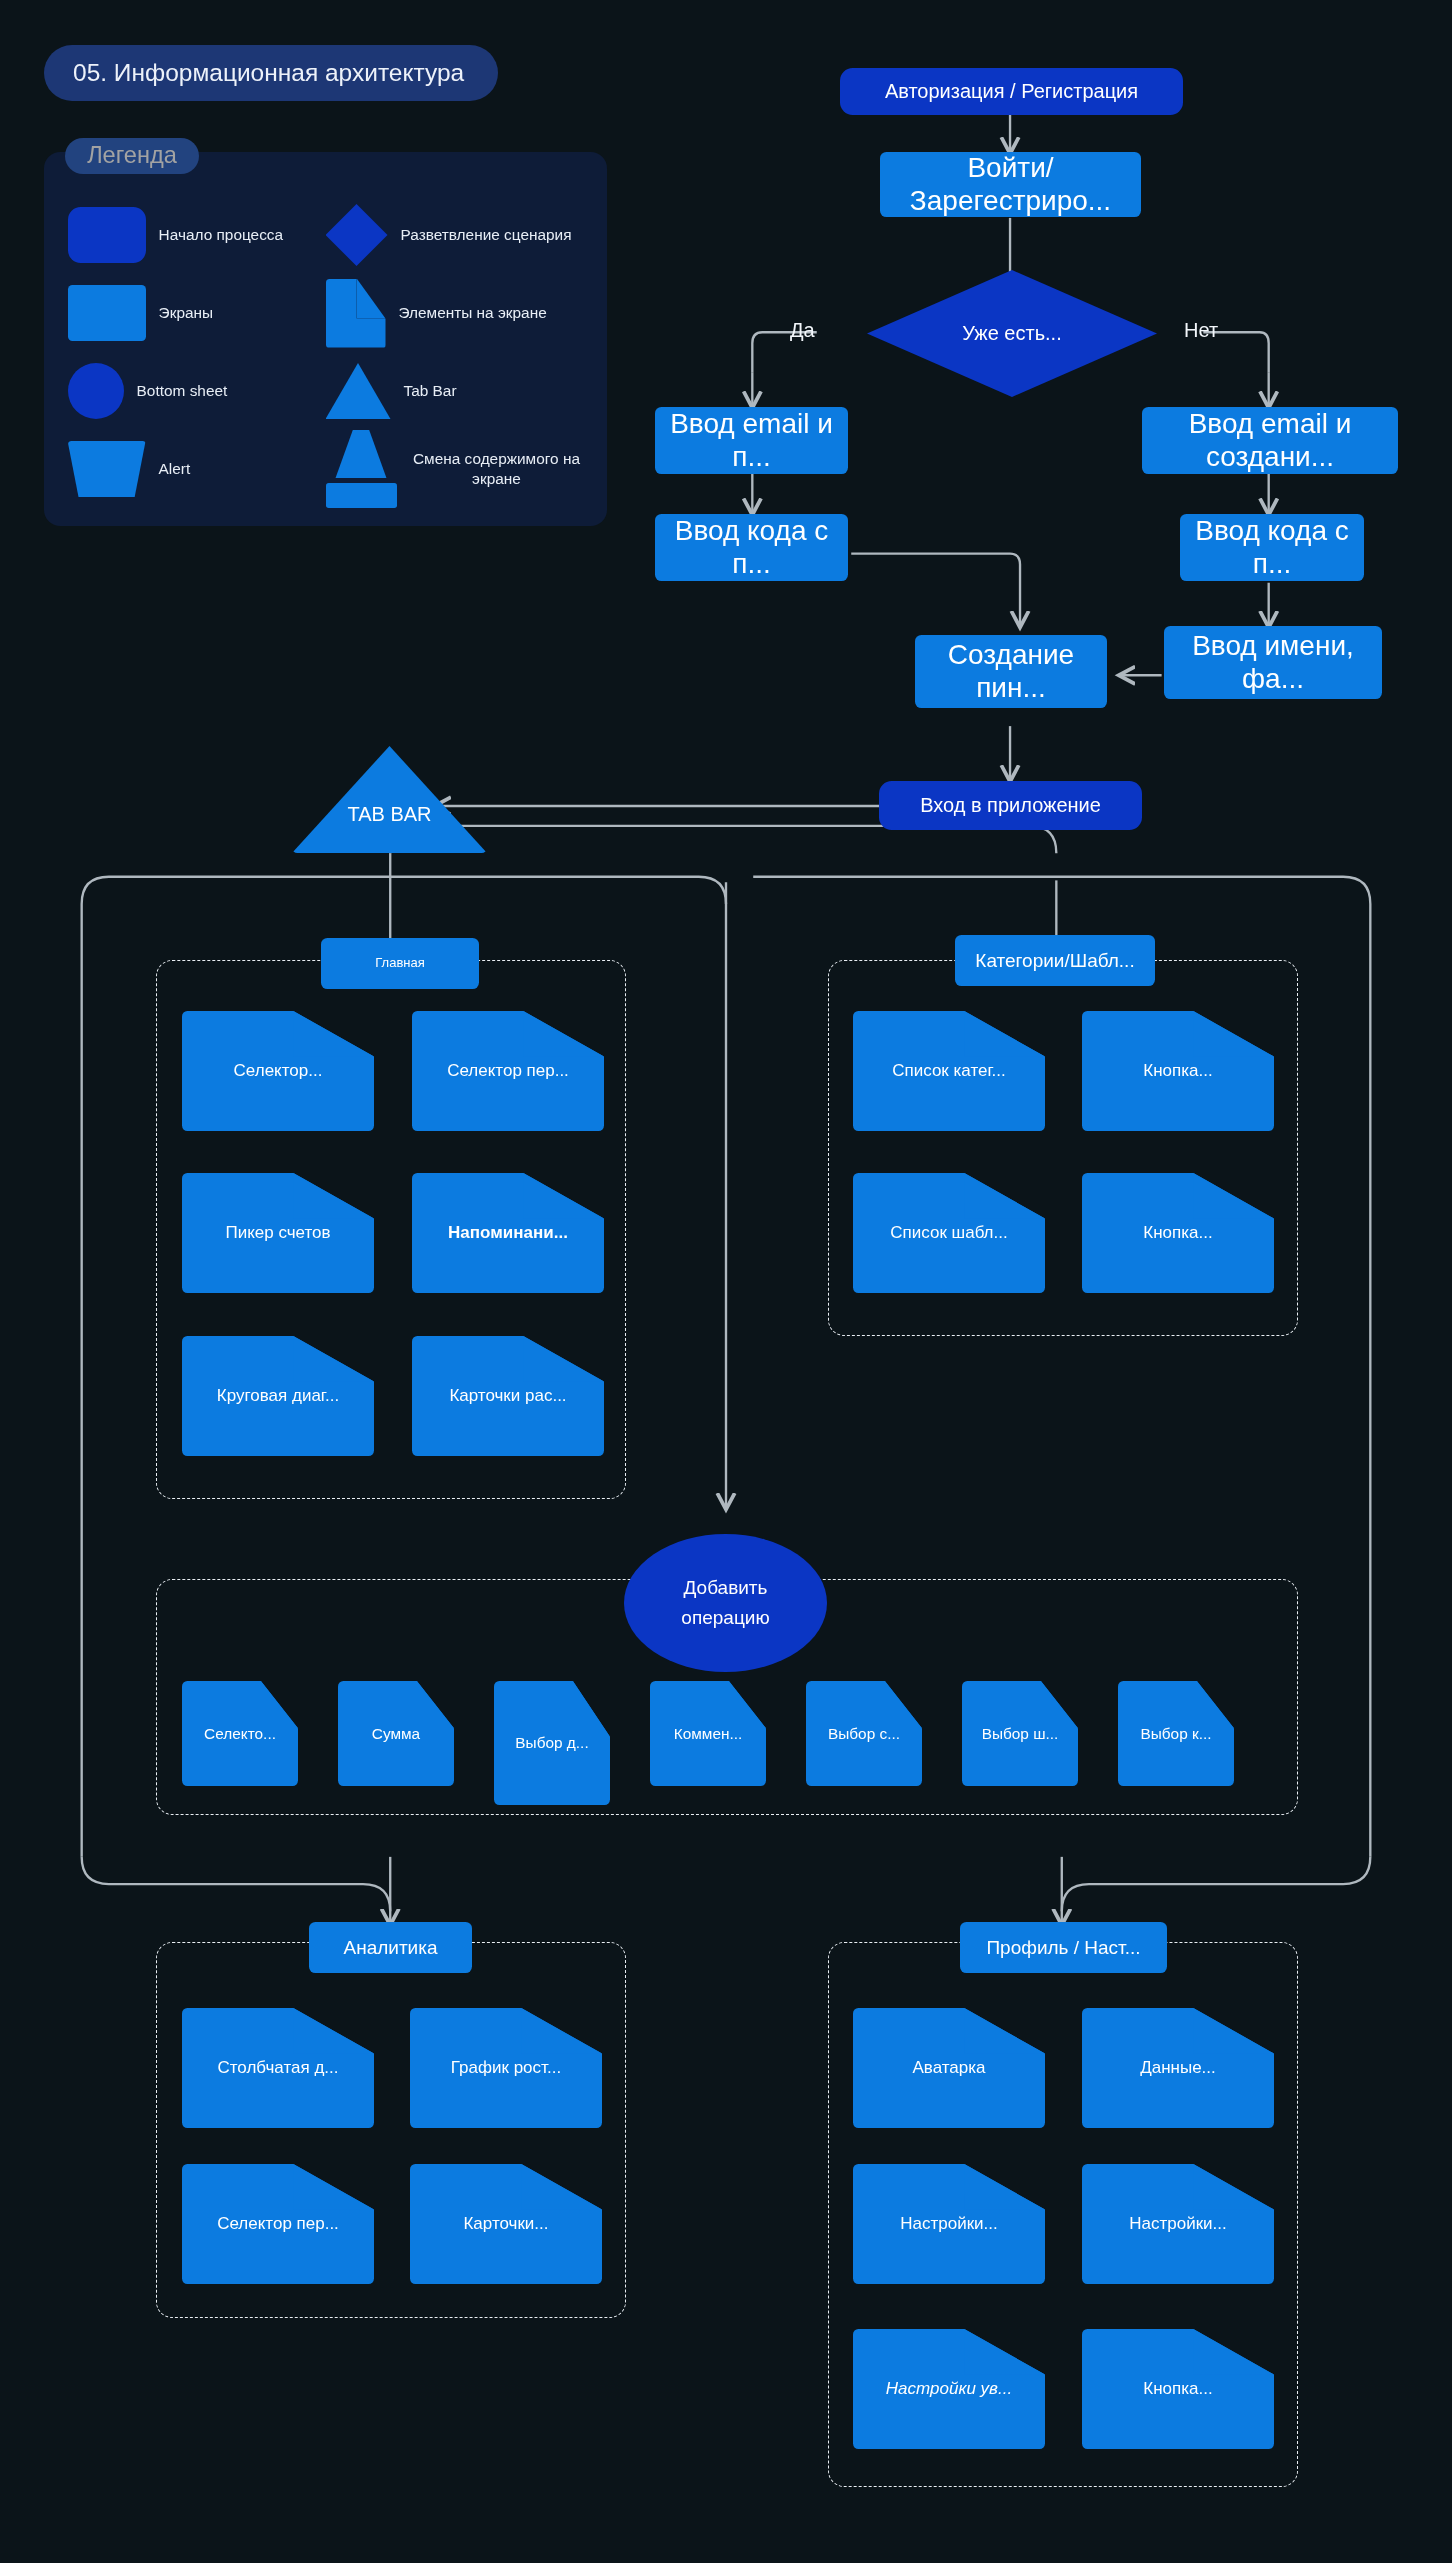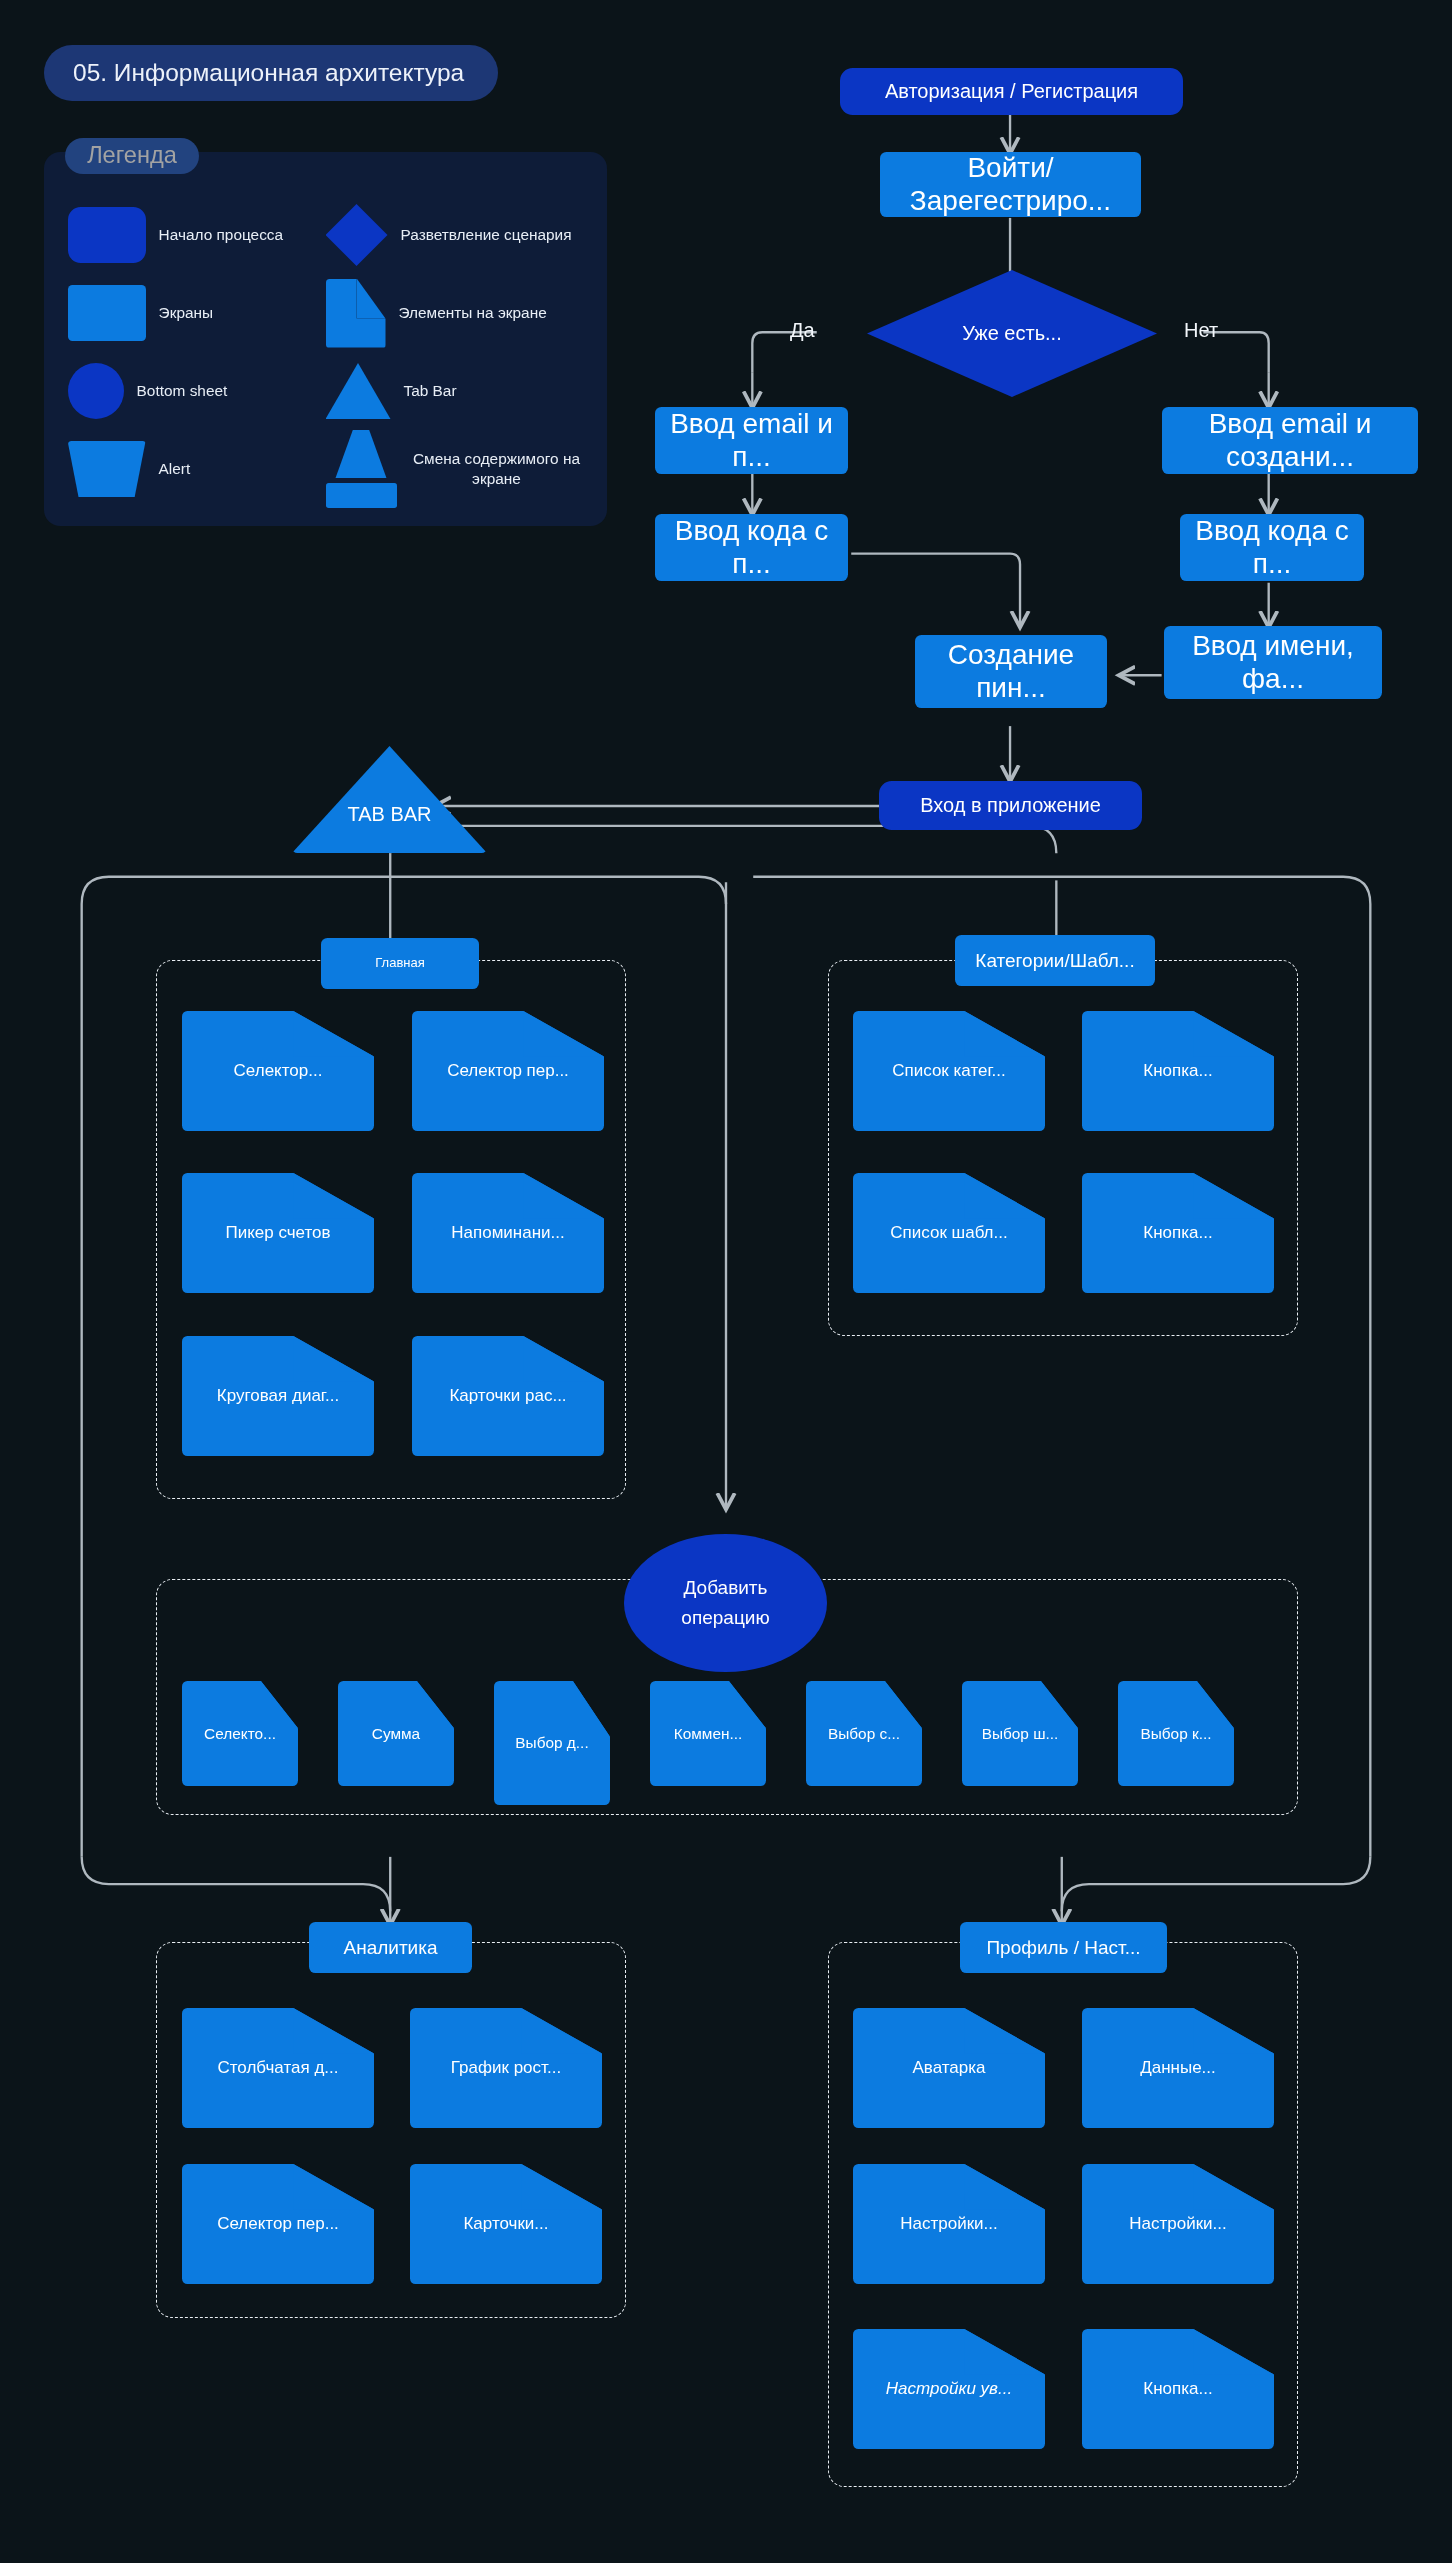--- a/index.html
+++ b/index.html
@@ -204,21 +204,21 @@
     <div class="dshape"></div>
       <span>Уже есть...</span>
   </div>
 
   <div class="yn-label" style="left:790px;top:319px;">Да</div>
   <div class="yn-label" style="left:1184px;top:319px;">Нет</div>
 
   <div class="node screen-node" style="left:655px;top:407px;width:193px;height:67px;">Ввод email и п...</div>
   <div class="node screen-node" style="left:655px;top:514px;width:193px;height:67px;">Ввод кода с п...</div>
 
-  <div class="node screen-node" style="left:1142px;top:407px;width:256px;height:67px;margin-left:20px;">Ввод email и создани...</div>
+  <div class="node screen-node" style="left:1142px;top:407px;width:256px;height:67px;">Ввод email и создани...</div>
   <div class="node screen-node" style="left:1180px;top:514px;width:184px;height:67px;">Ввод кода с п...</div>
   <div class="node screen-node" style="left:1164px;top:626px;width:218px;height:73px;">Ввод имени, фа...</div>
 
   <div class="node screen-node" style="left:915px;top:635px;width:192px;height:73px;">Создание пин...</div>
 
   <div class="node start-node" style="left:879px;top:781px;width:263px;height:49px;">Вход в приложение</div>
 
   <div class="node tabbar-node" style="left:292px;top:746px;width:195px;height:107px;">
     <div class="tshape"></div>
       <span>TAB BAR</span>
@@ -239,21 +239,21 @@
       <div class="dfold"></div>
     <div class="dtxt">Селектор пер...</div>
     </div>
 
   <div class="doc-card" style="left:182px;top:1173px;width:192px;height:120px;">
     <div class="dcut"></div>
       <div class="dbody"></div>
       <div class="dfold"></div>
     <div class="dtxt">Пикер счетов</div>
     </div>
-  <div class="doc-card" style="left:412px;top:1173px;width:192px;height:120px;">
+  <div class="doc-card" style="left:412px;top:1173px;width:192px;height:120px;font-weight:bold;">
     <div class="dcut"></div>
       <div class="dbody"></div>
       <div class="dfold"></div>
     <div class="dtxt">Напоминани...</div>
     </div>
 
   <div class="doc-card" style="left:182px;top:1336px;width:192px;height:120px;">
     <div class="dcut"></div>
       <div class="dbody"></div>
       <div class="dfold"></div>

